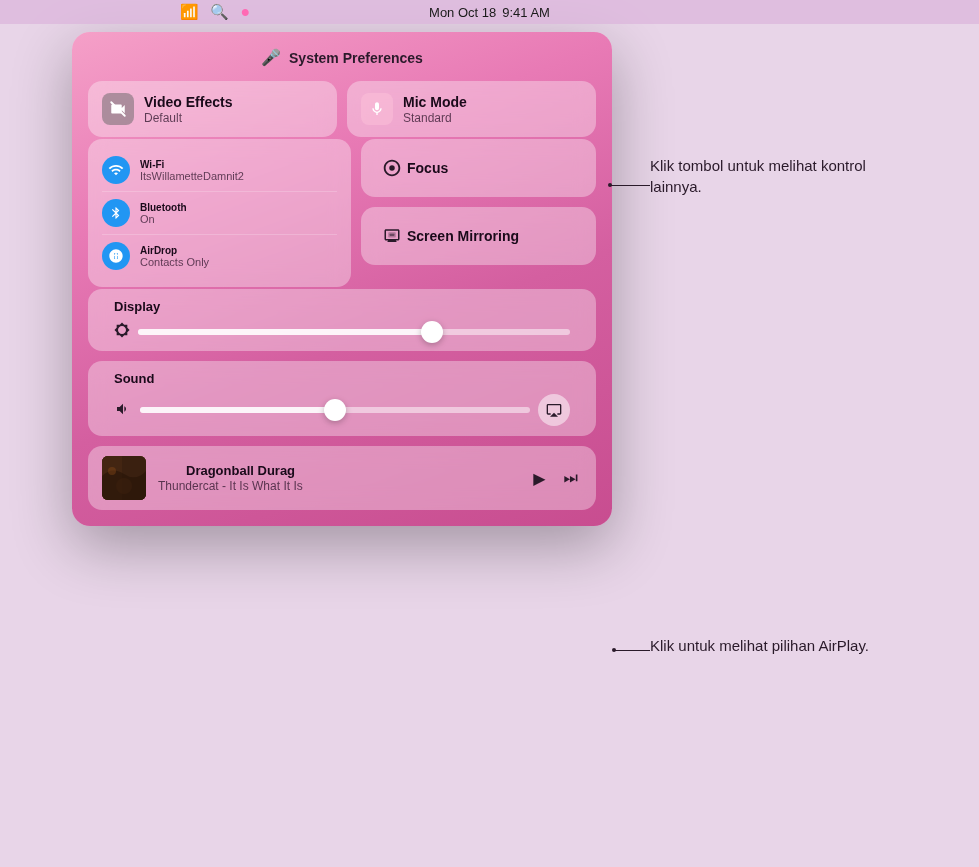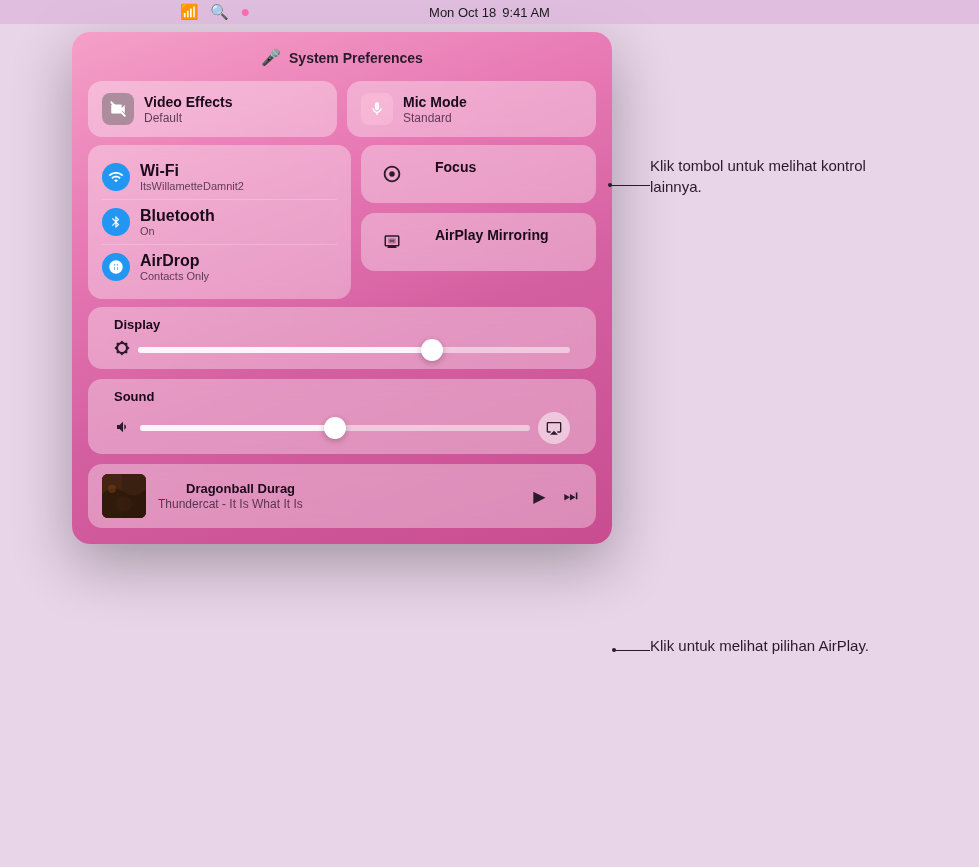--- a/index.html
+++ b/index.html
@@ -69,21 +69,21 @@
     }
 
     .panel-title-icon {
       font-size: 16px;
     }
 
     
     .tiles-row {
       display: flex;
       gap: 10px;
-      margin-bottom: 8px;
+      margin-bottom: 2px;
     }
 
     .tile {
       background: rgba(255,255,255,0.35);
       backdrop-filter: blur(10px);
       border-radius: 14px;
       padding: 12px 14px;
       flex: 1;
       cursor: pointer;
       transition: background 0.15s;
@@ -155,21 +155,21 @@
       font-size: 14px;
       flex-shrink: 0;
     }
 
     .net-icon.blue {
       background: #2196F3;
       color: white;
     }
 
     .net-label {
-      font-size: 16px;
+      font-size: 10px;
       font-weight: 600;
       color: #1a0a1a;
     }
 
     .net-sublabel {
       font-size: 11px;
       color: rgba(30,10,30,0.7);
     }
 
     
@@ -179,22 +179,22 @@
       gap: 10px;
       flex: 1;
     }
 
     .tile-small {
       background: rgba(255,255,255,0.35);
       backdrop-filter: blur(10px);
       border-radius: 14px;
       padding: 14px 16px;
       display: flex;
-      align-items: flex-start;
-      gap: 28px;
+      align-items: center;
+      gap: 0;
       cursor: pointer;
     }
 
     .small-icon {
       width: 30px;
       height: 30px;
       display: flex;
       align-items: center;
       justify-content: center;
       font-size: 18px;
@@ -451,21 +451,21 @@
         <span class="small-label">Focus</span>
       </div>
       <div class="tile-small">
         <div class="small-icon">
           <svg width="22" height="18" viewBox="0 0 24 24" fill="#2a1a2a">
             <path d="M20 3H4c-1.1 0-2 .9-2 2v11c0 1.1.9 2 2 2h3l-1 1v1h12v-1l-1-1h3c1.1 0 2-.9 2-2V5c0-1.1-.9-2-2-2zm0 13H4V5h16v11z"></path>
             <rect x="7" y="7" width="10" height="7" rx="1" fill="#2a1a2a" opacity="0.3"></rect>
             <rect x="9" y="9" width="6" height="3" rx="0.5" fill="#2a1a2a" opacity="0.5"></rect>
           </svg>
         </div>
-        <span class="small-label">AirPlay Mirroring</span>
+        <span class="small-label">Screen Mirroring</span>
       </div>
     </div>
   </div>
 
   <div class="slider-section">
     <div class="slider-label">Display</div>
     <div class="slider-row">
       <span class="slider-icon">
         <svg width="16" height="16" viewBox="0 0 24 24" fill="#2a1a2a">
           <path d="M20 15.31L23.31 12 20 8.69V4h-4.69L12 .69 8.69 4H4v4.69L.69 12 4 15.31V20h4.69L12 23.31 15.31 20H20v-4.69zM12 18c-3.31 0-6-2.69-6-6s2.69-6 6-6 6 2.69 6 6-2.69 6-6 6z"></path>

